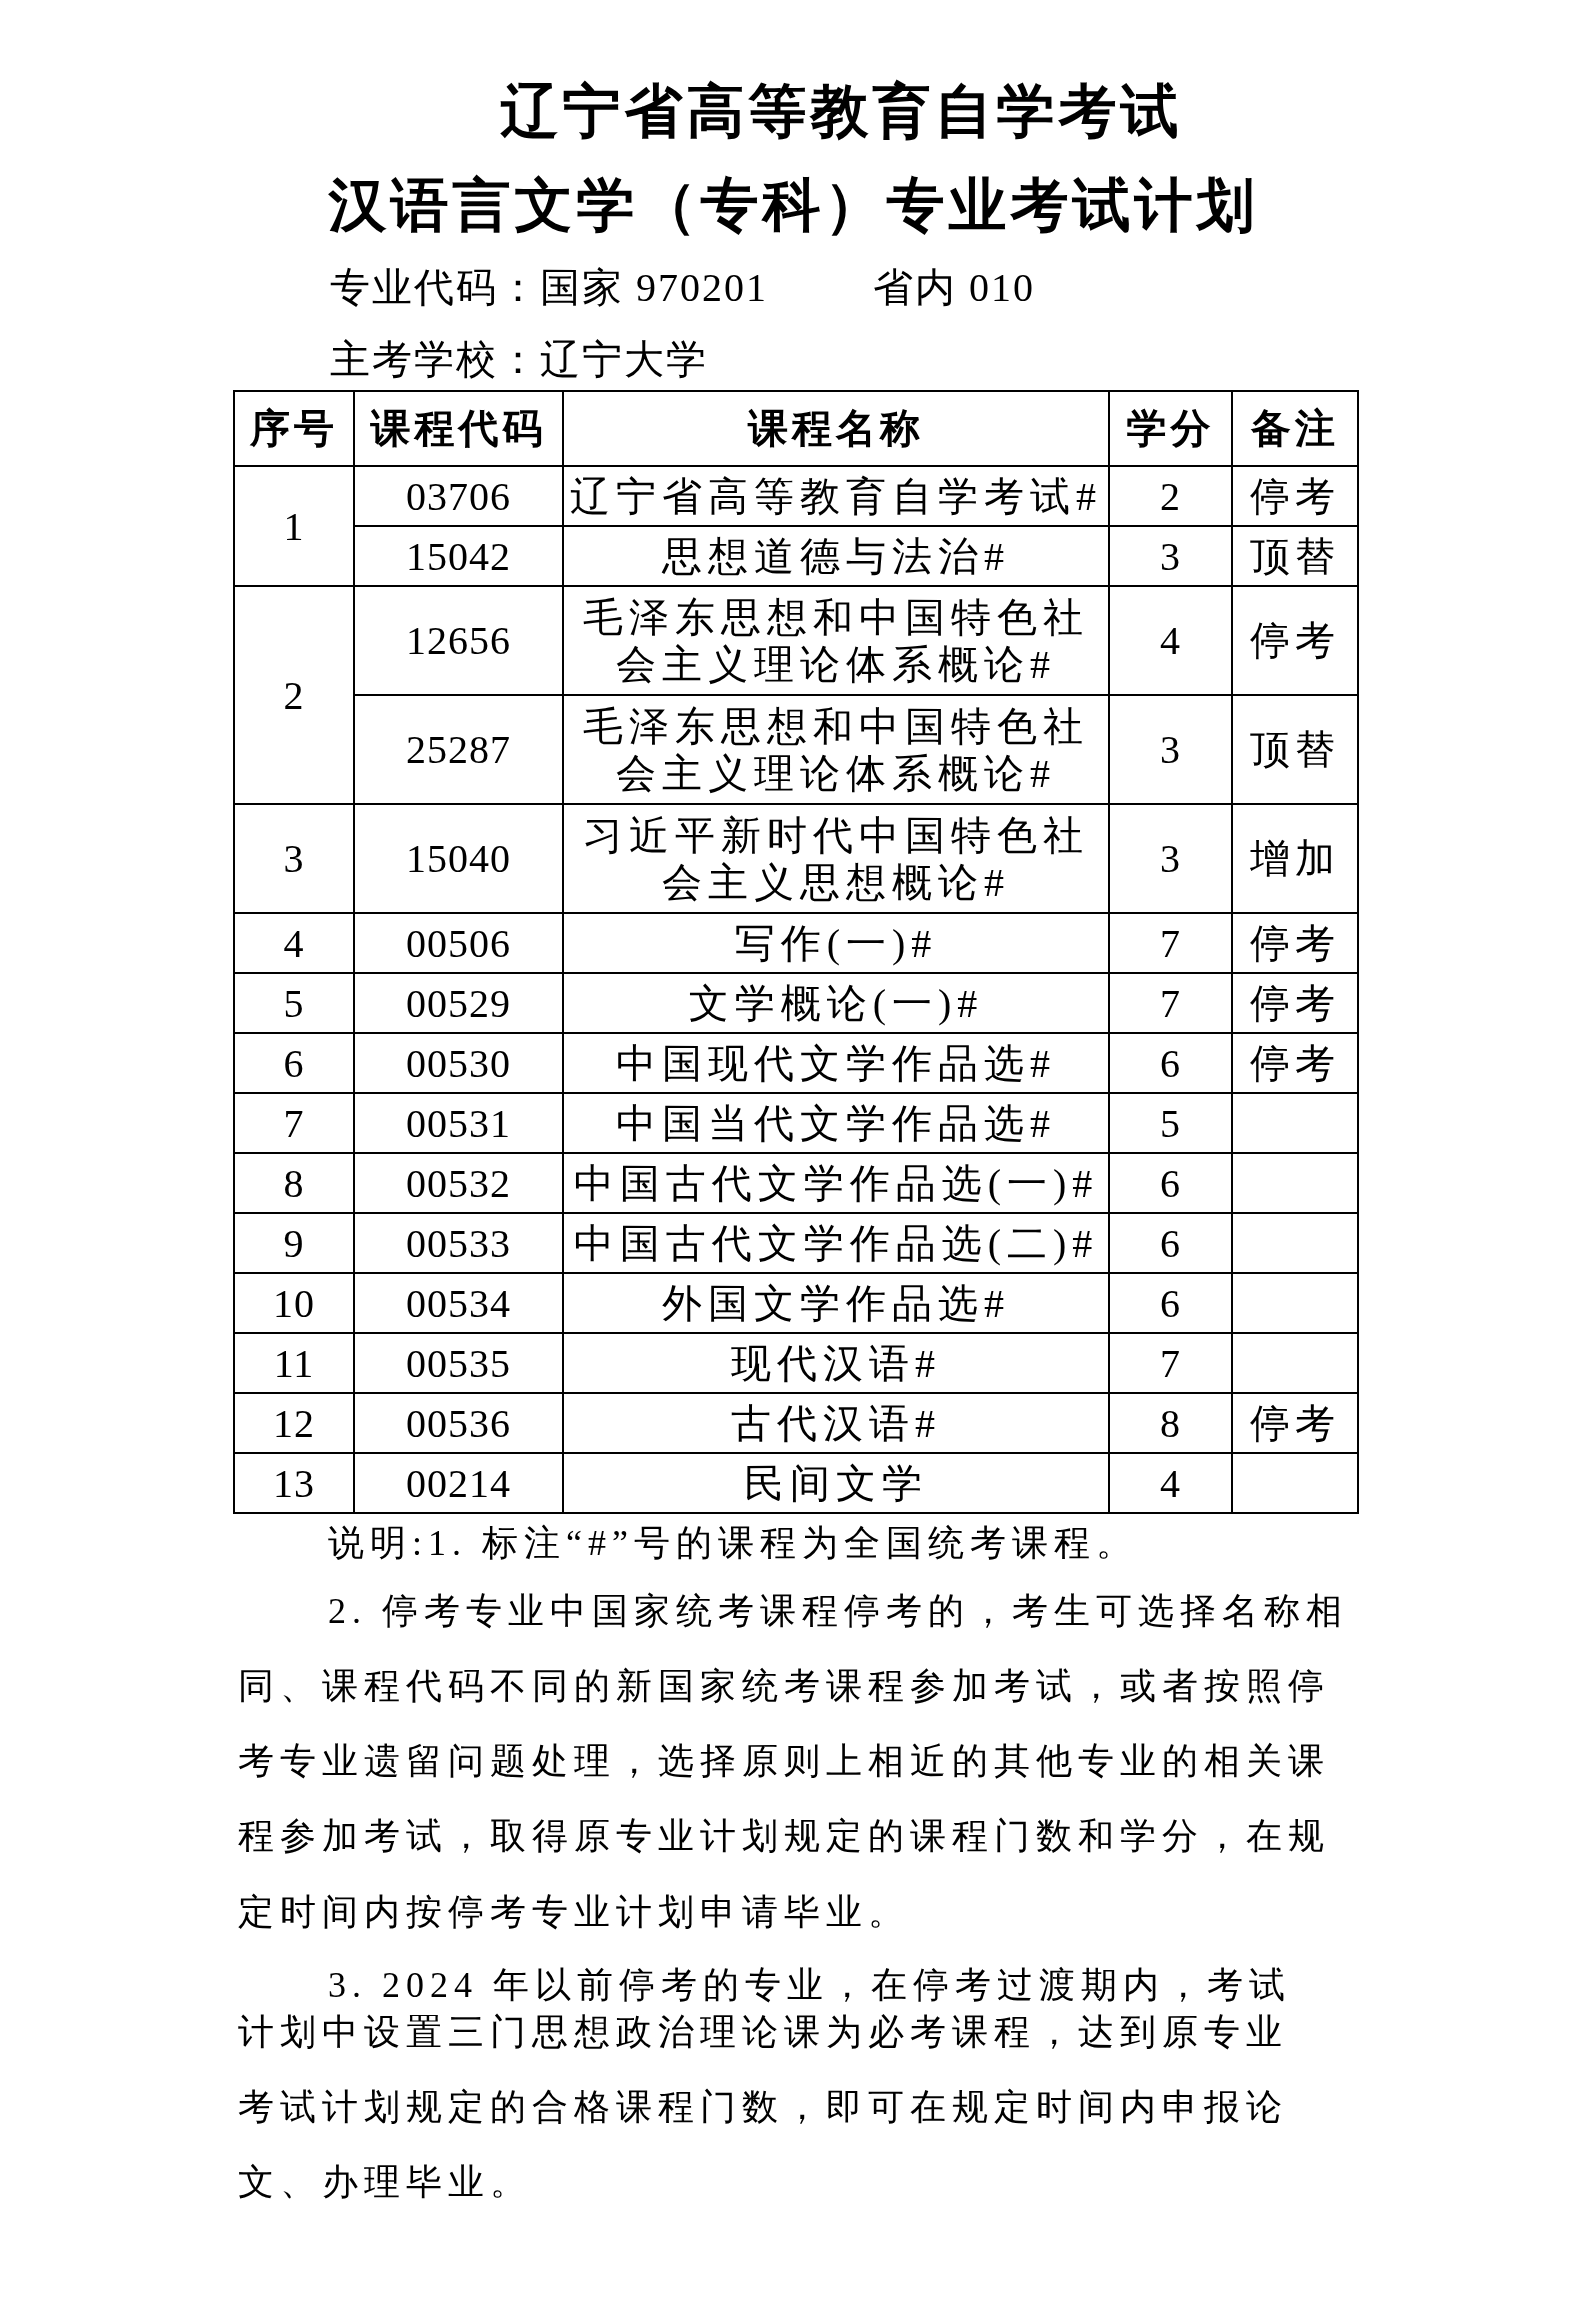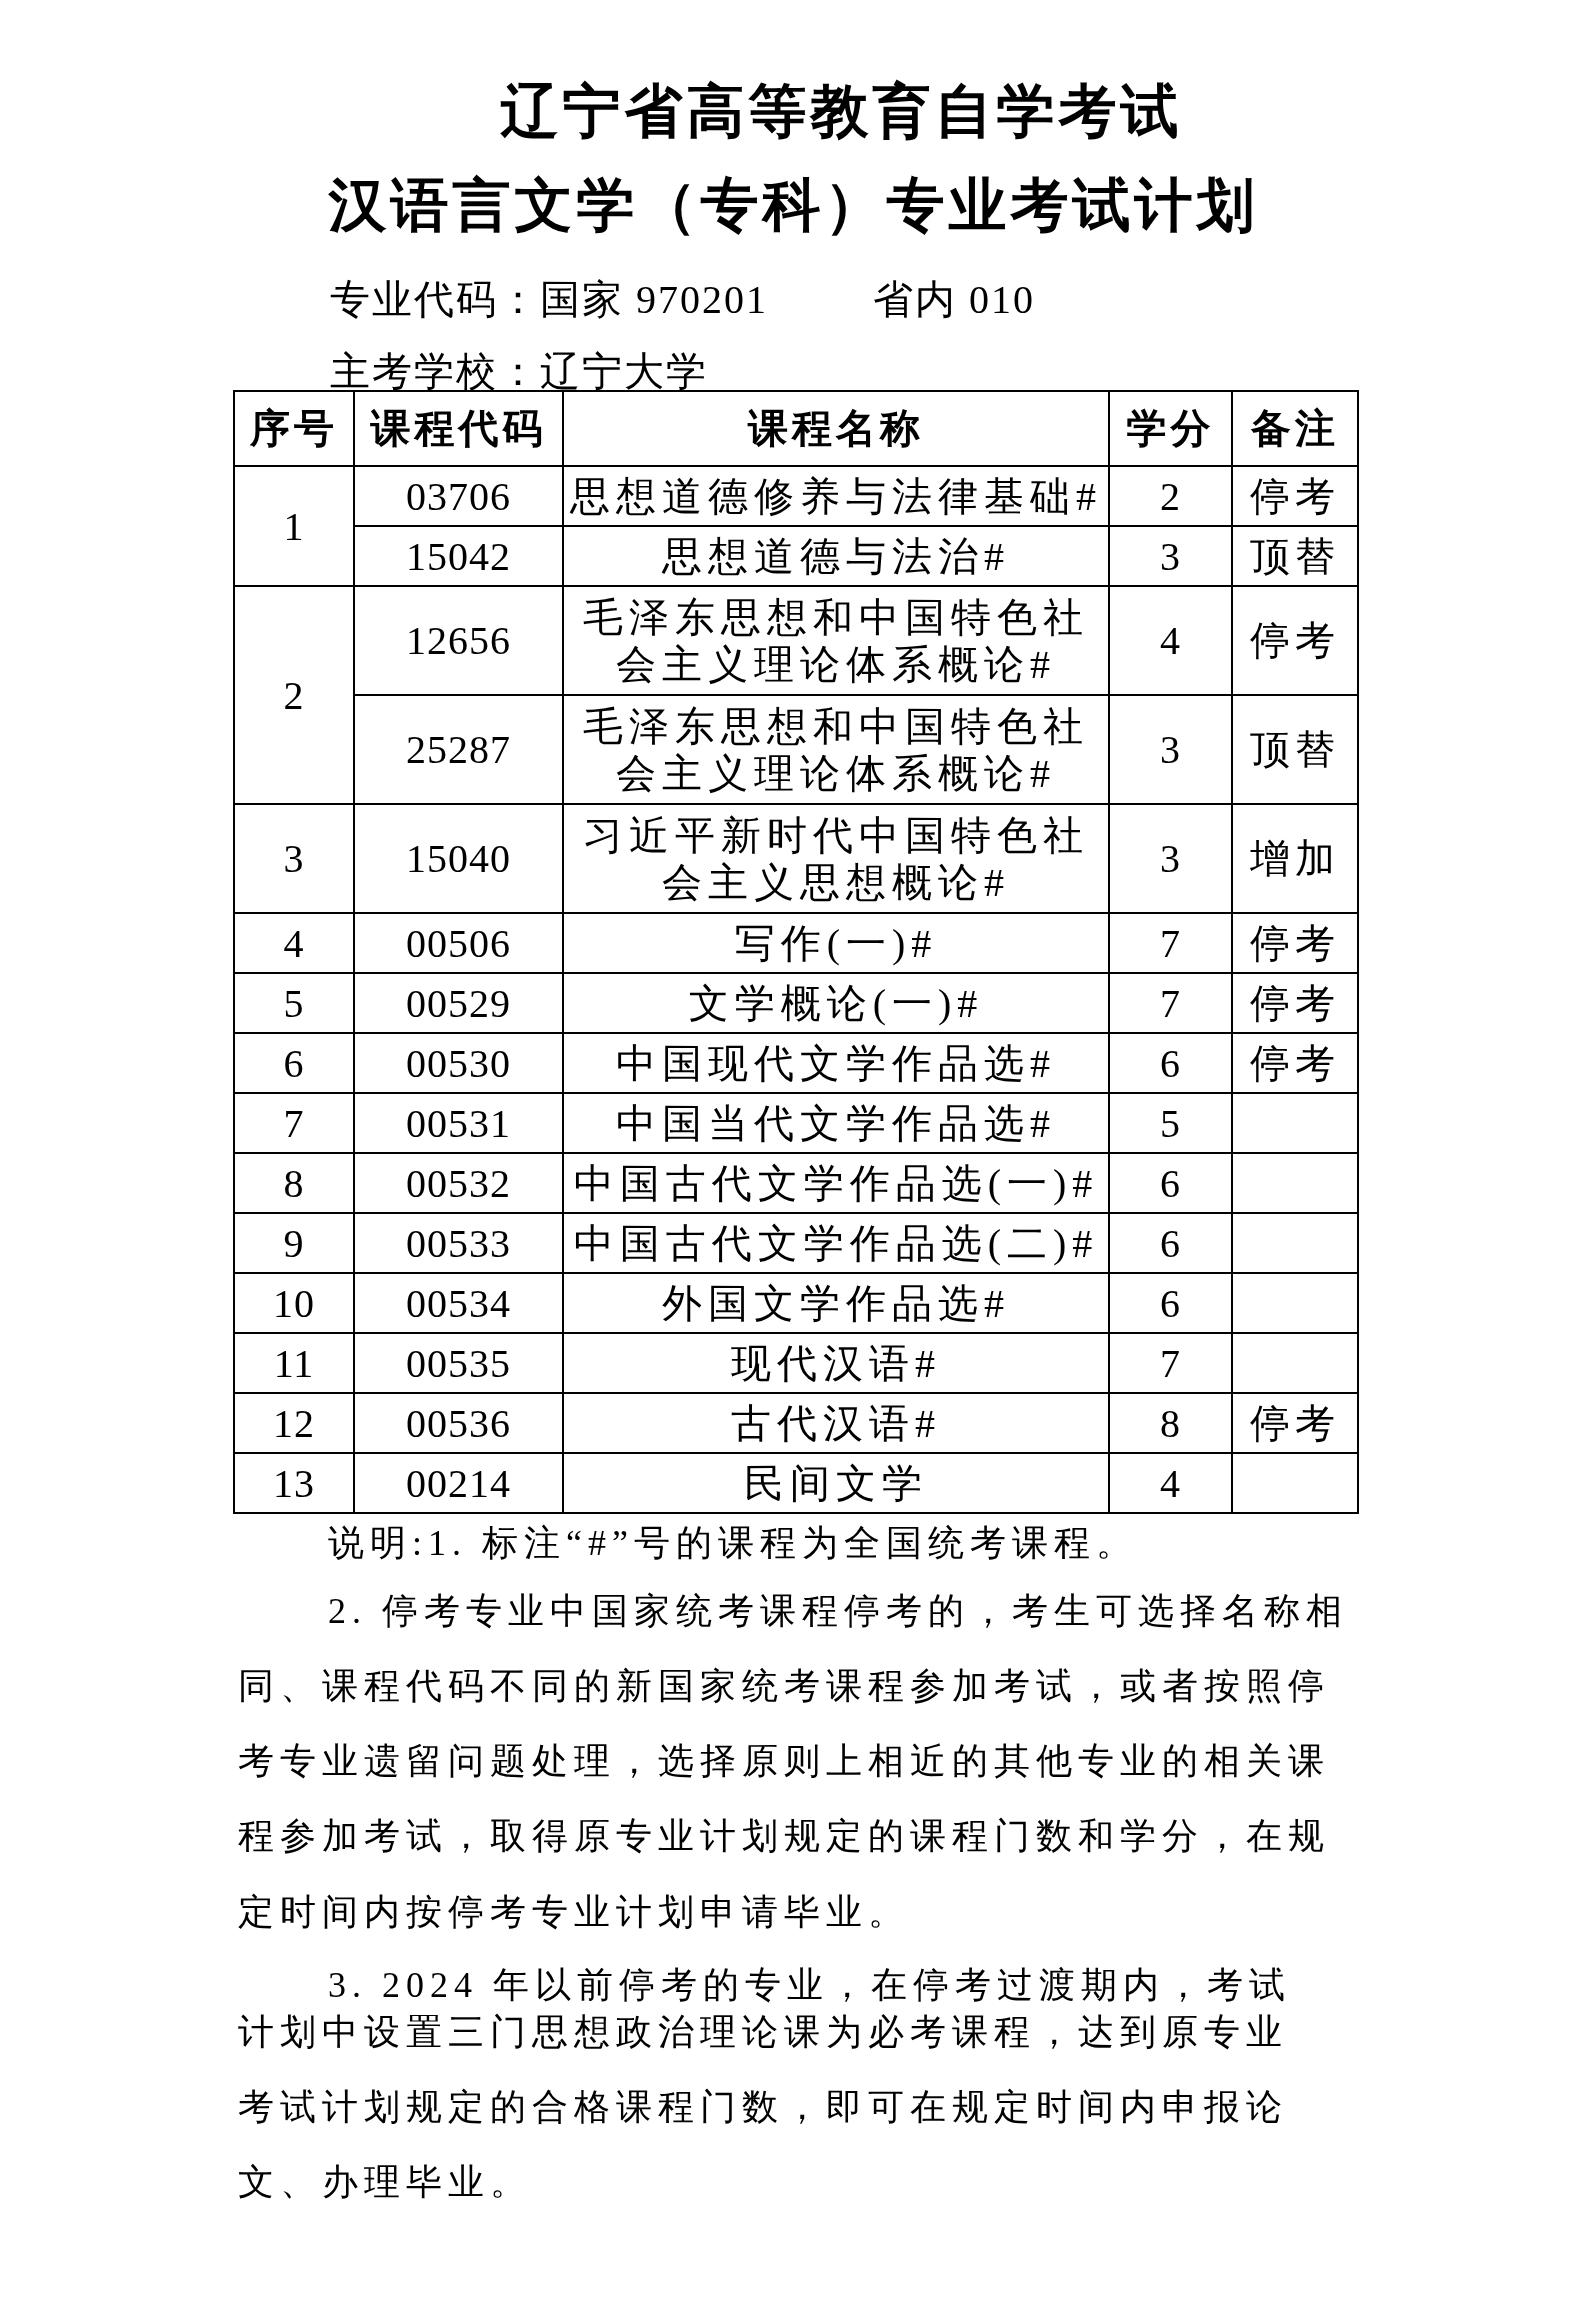--- a/index.html
+++ b/index.html
@@ -25,21 +25,20 @@
   }
   .title1{top:76px;padding-left:48px;}
   .title2{top:170px;}
   
   .meta{
     position:absolute;left:330px;
     font-size:40px;
     letter-spacing:2px;
     line-height:52px;
     white-space:nowrap;
-    margin-top:12px;
   }
   .meta1{top:262px;}
   .meta2{top:334px;}
   .meta .gap{display:inline-block;margin-left:105px;}
   
   table.plan{
     position:absolute;
     left:233px;top:390px;
     width:1124px;
     border-collapse:collapse;
@@ -114,21 +113,21 @@
           <th>课程代码</th>
           <th>课程名称</th>
           <th>学分</th>
           <th>备注</th>
         </tr>
     </thead>
     <tbody>
         <tr class="row-s">
           <td rowspan="2" class="c-index">1</td>
           <td class="c-code">03706</td>
-          <td class="c-name">思想道德修养与法律基础#</td>
+          <td class="c-name">辽宁省高等教育自学考试#</td>
           <td class="c-credit">2</td>
           <td class="c-note">停考</td>
         </tr>
         <tr class="row-s">
           <td class="c-code">15042</td>
           <td class="c-name">思想道德与法治#</td>
           <td class="c-credit">3</td>
           <td class="c-note">顶替</td>
         </tr>
         <tr class="row-t">

